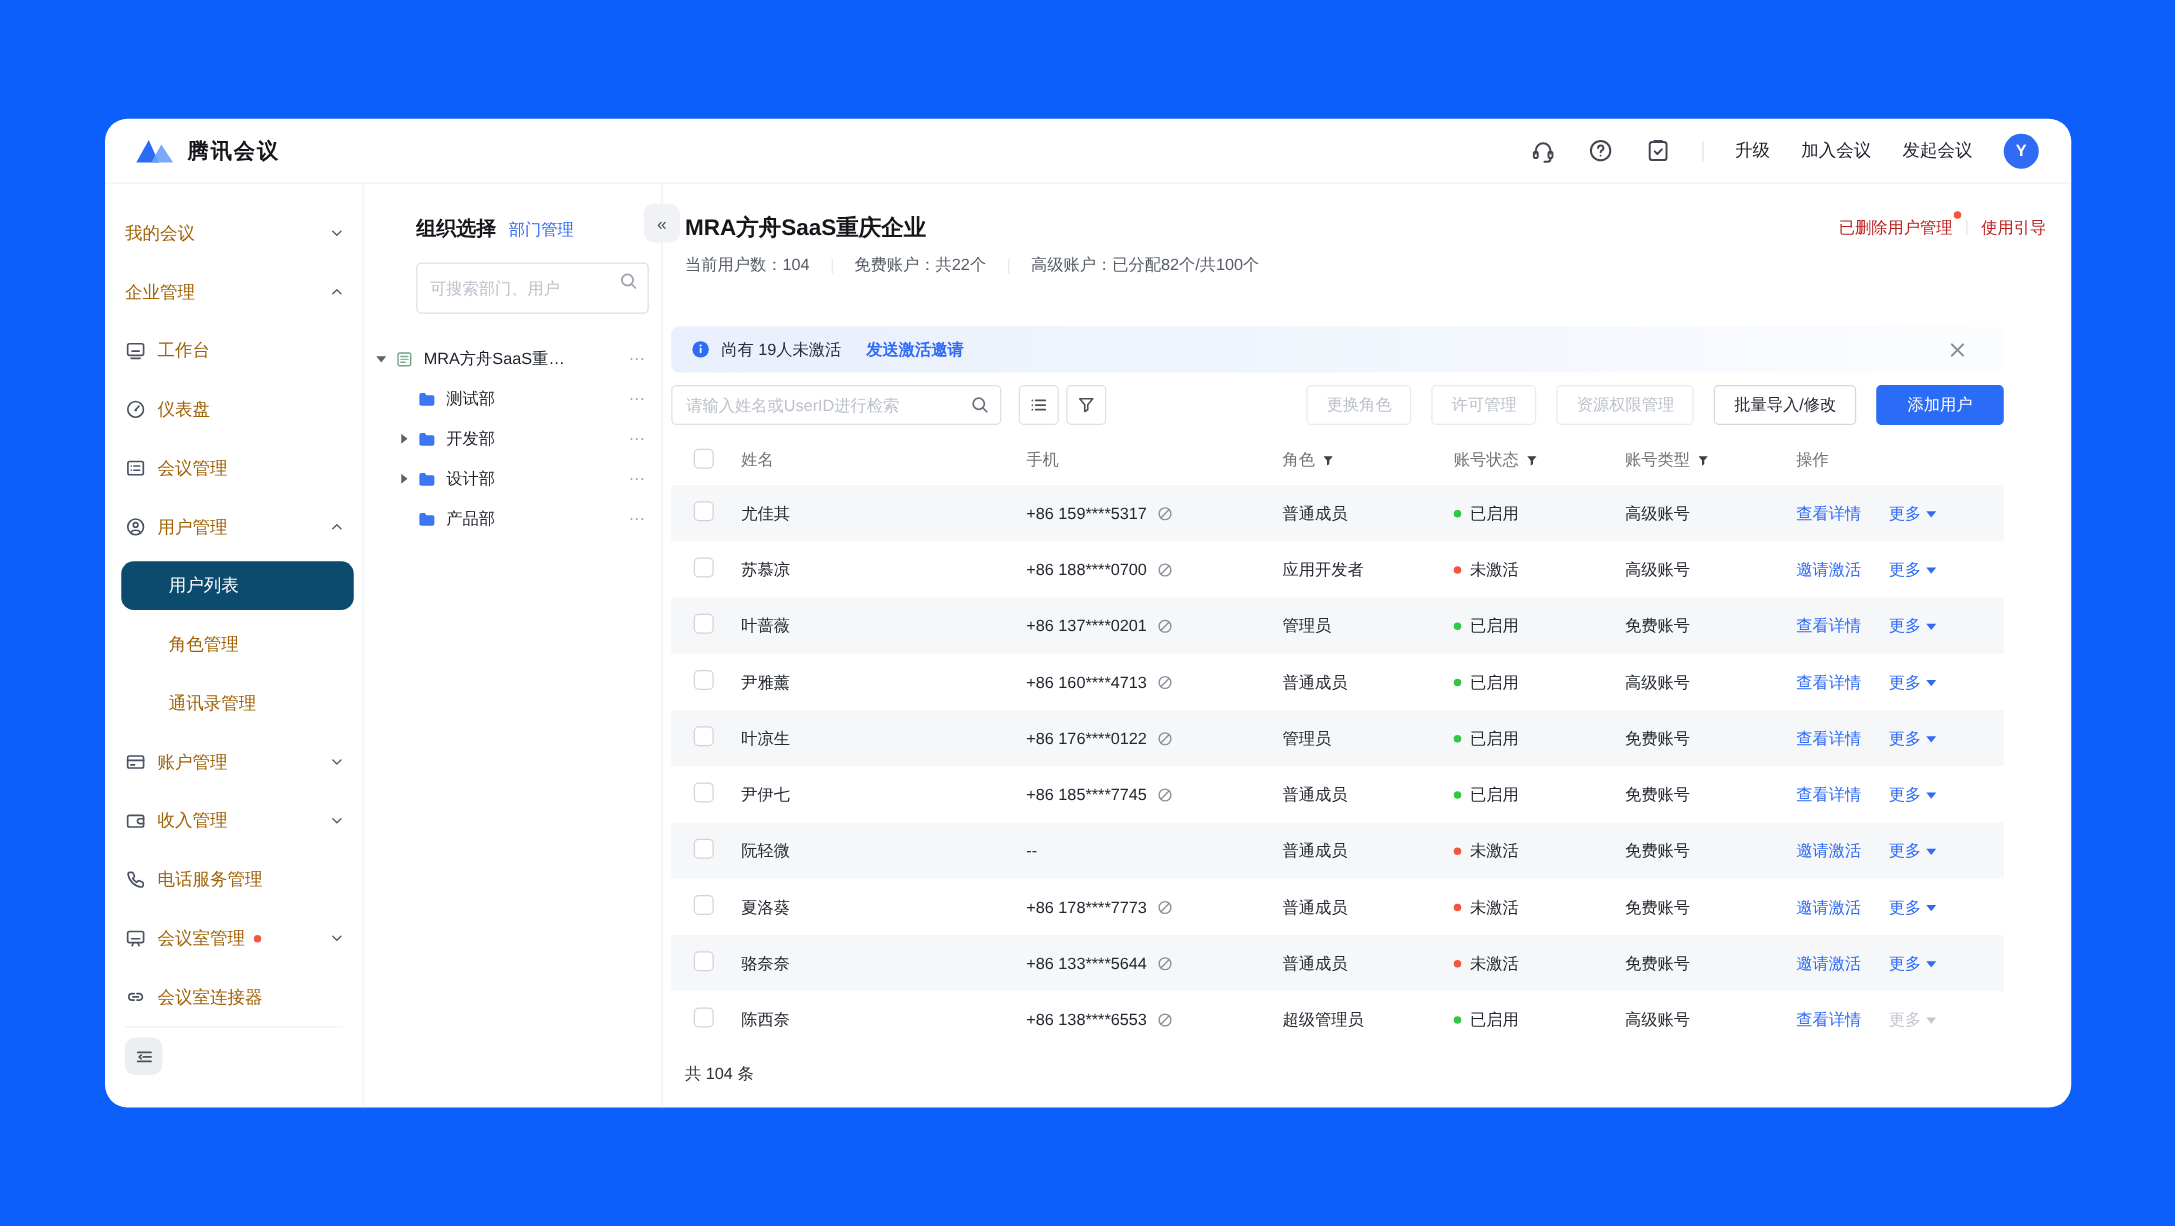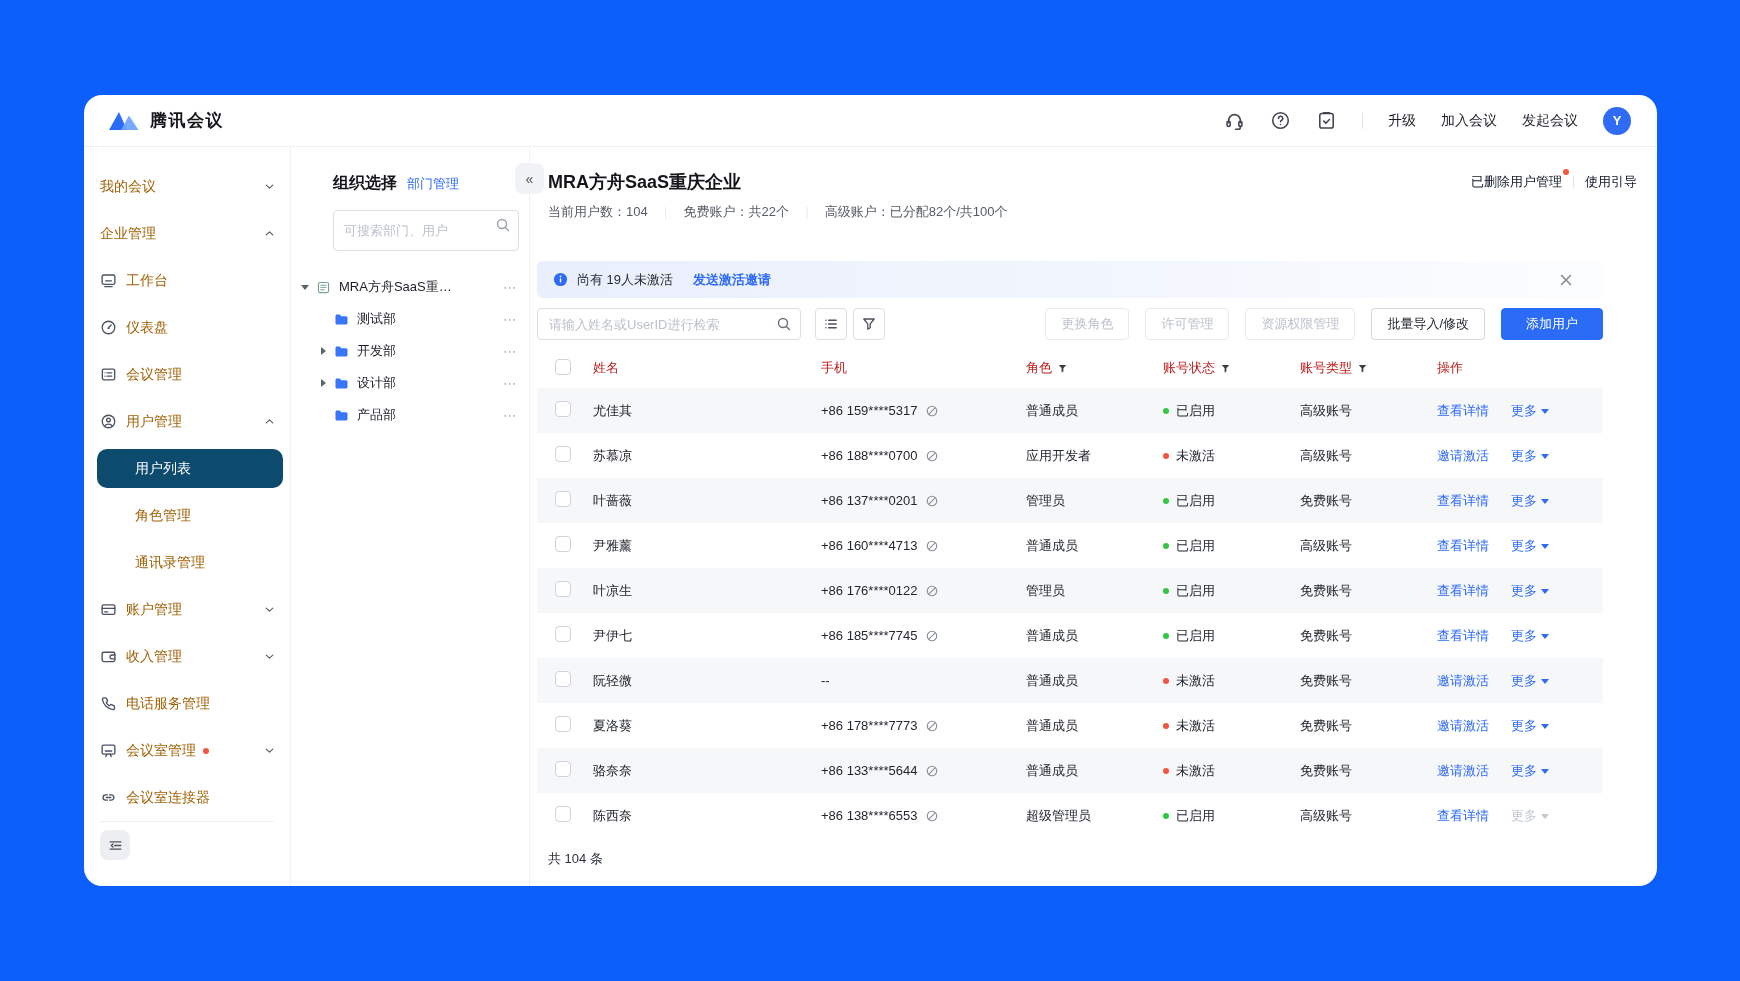--- a/index.html
+++ b/index.html
@@ -62,21 +62,21 @@
   .tree-more { margin-left:auto; color:#a6adb8; font-size:13px; letter-spacing:1px; padding-right:2px; cursor:pointer; }
 
   
   .main { flex:1; min-width:0; position:relative; padding-top:22px; }
   .tree-collapse { position:absolute; left:-15px; top:16px; width:29px; height:31px; background:#f0f2f5;
                    border-radius:8px; display:flex; align-items:center; justify-content:center;
                    color:#4b515c; font-size:14px; cursor:pointer; z-index:3; }
   .main-head { padding:0 20px 0 18px; display:flex; align-items:center; justify-content:space-between; }
   .main-title { font-size:18px; font-weight:700; color:#14161a; line-height:26px; }
   .head-links { display:flex; align-items:center; gap:11px; font-size:13px; }
-  .head-link { color:#0f172a; cursor:pointer; text-decoration:none; position:relative; }
+  .head-link { color:#b91c1c; cursor:pointer; text-decoration:none; position:relative; }
   .head-link .sup-dot { position:absolute; right:-7px; top:-4px; width:6px; height:6px; border-radius:50%; background:#f25540; }
   .head-sep { width:1px; height:12px; background:#e2e4e8; }
   .main-stats { padding-left:18px; margin-top:8px; display:flex; align-items:center; gap:12px;
                 font-size:13px; color:#565c66; }
   .stat-sep { color:#dfe2e7; font-size:12px; }
 
   .banner { margin:40px 54px 0 7px; height:37px; border-radius:6px; display:flex; align-items:center;
             padding:0 16px; background:linear-gradient(90deg,#e9effc 0%,#f2f6fd 55%,#fcfdff 100%); }
   .banner .bicon { width:15px; height:15px; display:flex; flex:0 0 15px; margin-right:9px; }
   .banner-text { font-size:13px; color:#272c35; }
@@ -94,21 +94,21 @@
   .icon-btn + .icon-btn { margin-left:6px; }
   .icon-btn:first-of-type { margin-left:14px; }
   .btn-group { margin-left:auto; display:flex; align-items:center; gap:16px; }
   .btn { height:32px; padding:0 15px; border-radius:4px; font-size:13px; display:flex; align-items:center;
          background:#fff; border:1px solid #e8eaee; color:#bcc1ca; cursor:pointer; white-space:nowrap; }
   .btn.normal { border:1px solid #d3d7dd; color:#23272f; font-weight:500; }
   .btn.primary { background:#2a6cf5; border:1px solid #2a6cf5; color:#fff; padding:0 24px; font-weight:500; }
 
   .table { margin:8px 54px 0 7px; }
   .thead, .trow { display:grid; grid-template-columns:56px 228px 205px 137px 137px 137px 1fr; align-items:center; }
-  .thead { height:40px; font-size:13px; color:#b91c1c; font-weight:500; }
+  .thead { height:40px; font-size:13px; color:#737373; font-weight:500; }
   .th-flex { display:flex; align-items:center; gap:5px; }
   .funnel { width:11px; height:11px; display:flex; }
   .trow { height:45px; font-size:13px; color:#23272f; }
   .trow.alt { background:#f6f7f9; }
   .cb { width:16px; height:16px; border:1px solid #d0d3d9; border-radius:4px; background:#fff;
         display:inline-block; margin-left:18px; cursor:pointer; }
   .c-phone { display:flex; align-items:center; gap:7px; }
   .c-phone .eyeoff { width:14px; height:14px; display:flex; }
   .c-status { display:flex; align-items:center; gap:7px; }
   .c-status .dot { width:6px; height:6px; border-radius:50%; flex:0 0 6px; }

